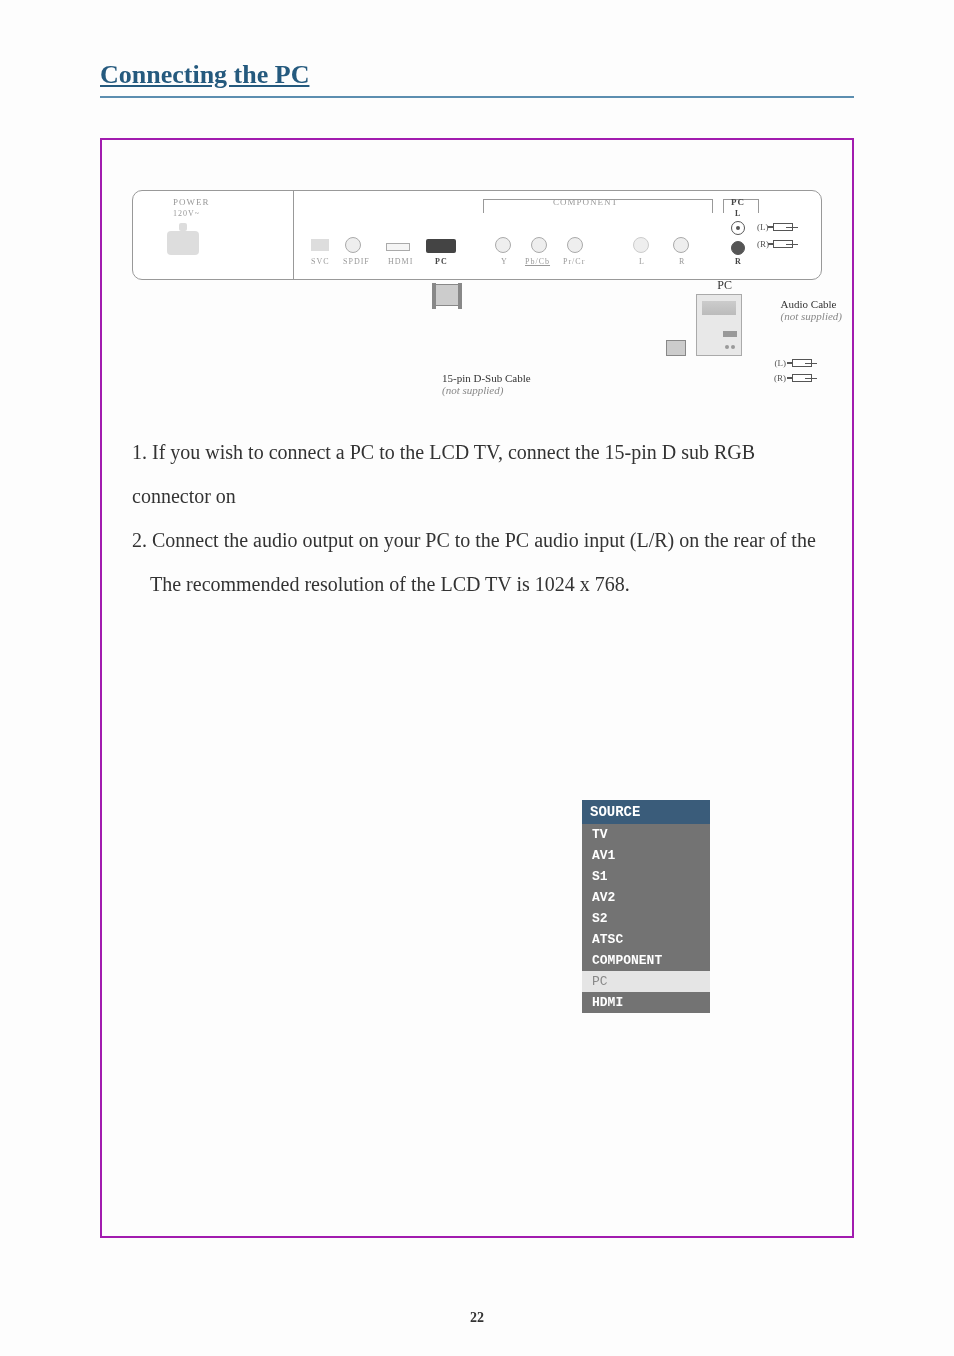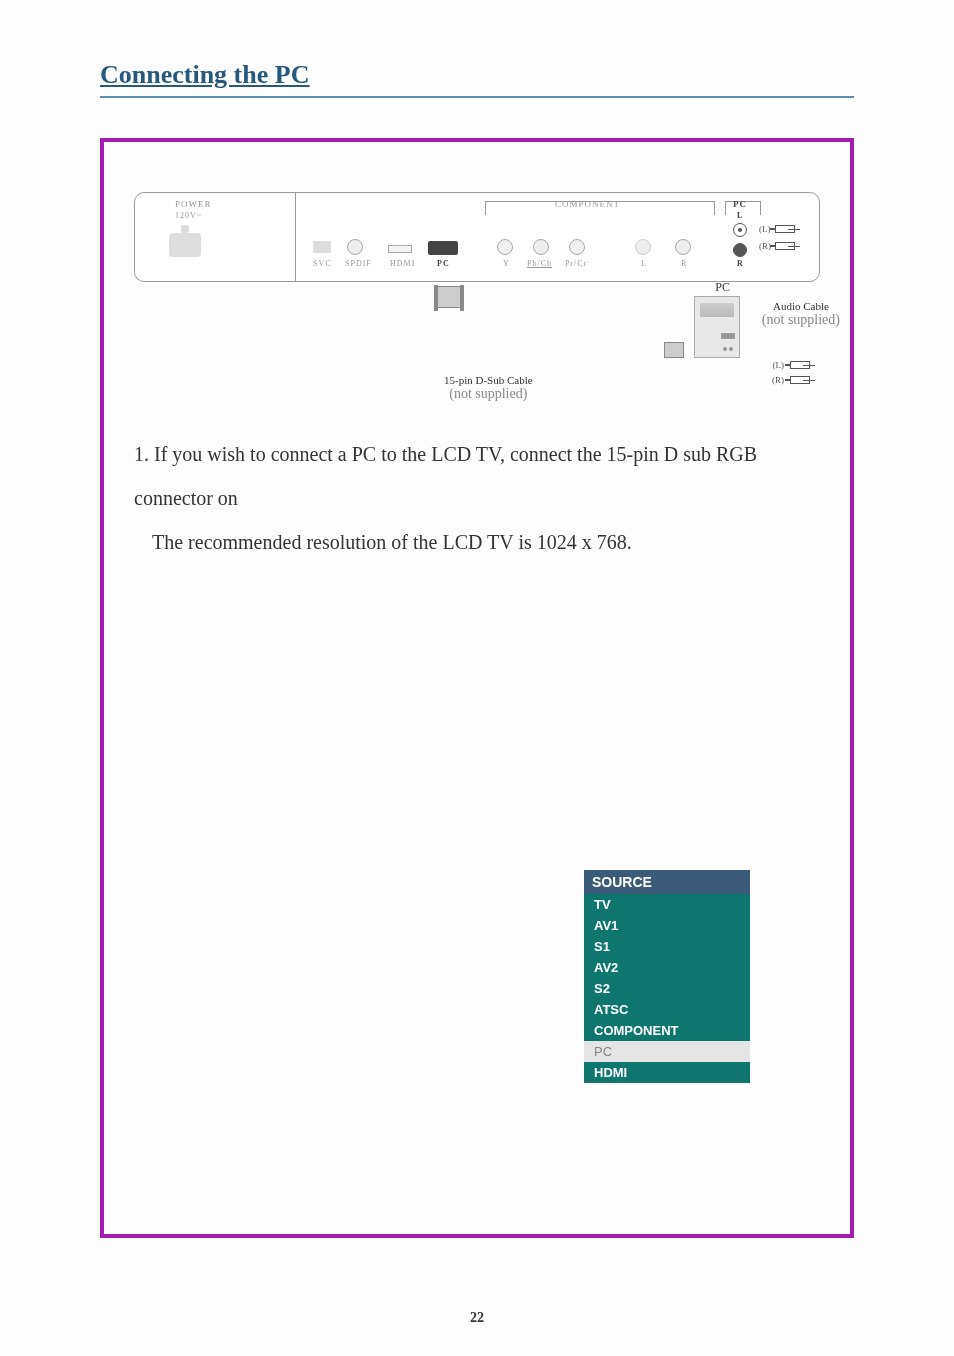--- a/index.html
+++ b/index.html
@@ -18,21 +18,21 @@
       text-decoration: underline;
       padding-bottom: 4px;
       margin-bottom: 8px;
     }
     .heading-underline {
       border-bottom: 2px solid #5c8eb0;
       margin-top: -6px;
       margin-bottom: 40px;
     }
     .main-box {
-      border: 4px solid #a21caf;
+      border: 2px solid #a21caf;
       padding: 30px 30px 60px 30px;
       min-height: 1100px;
       position: relative;
     }
     .diagram-box {
       border: 1px solid #999;
       border-radius: 10px;
       height: 90px;
       position: relative;
       margin-top: 20px;
@@ -250,26 +250,27 @@
       top: 60px;
       width: 20px;
       height: 16px;
       background: #ccc;
       border: 1px solid #888;
     }
     .cable-label {
       position: absolute;
       font-size: 11px;
       color: #333;
-      text-align: center;
+      text-align: left;
     }
     .cable-label-sub {
       display: block;
-      font-size: 14px;
+      font-size: 11px;
       color: #888;
+      font-style: italic;
     }
     .pc-text-label {
       position: absolute;
       right: 90px;
       top: -2px;
       font-size: 12px;
       color: #333;
     }
     .plug-label-sm {
       position: absolute;
@@ -280,33 +281,33 @@
       margin-top: 20px;
       font-size: 20px;
       line-height: 2.2;
       color: #333;
     }
     .instructions p { margin: 0; }
     .indent { padding-left: 18px; }
     .source-menu {
       position: absolute;
       left: 480px;
-      top: 728px;
-      width: 166px;
-      font-family: Liberation Sans, sans-serif;
+      top: 660px;
+      width: 128px;
+      font-family: Liberation Mono, monospace;
     }
     .source-title {
       background: #3a5c7a;
       color: #fff;
       font-weight: bold;
       font-size: 14px;
       padding: 4px 8px;
     }
     .source-body {
-      background: #0f766e;
+      background: #737373;
     }
     .source-item {
       color: #fff;
       font-weight: bold;
       font-size: 13px;
       padding: 3px 10px;
     }
     .source-item.selected {
       background: #e5e5e5;
       color: #888;
@@ -405,20 +406,21 @@
     <div class="vga-plug-pc"></div>
 
     <div class="cable-label" style="left:310px;top:92px;">
       <span>15-pin D-Sub Cable</span>
       <span class="cable-label-sub">(not supplied)</span>
     </div>
   </div>
 
   <div class="instructions">
     <p>1. If you wish to connect a PC to the LCD TV, connect the 15-pin D sub RGB connector on</p>
+    <p>2. Connect the audio output on your PC to the PC audio input (L/R) on the rear of the</p>
     <p class="indent">The recommended resolution of the LCD TV is 1024 x 768.</p>
   </div>
 
   <div class="source-menu">
     <div class="source-title">SOURCE</div>
     <div class="source-body" id="source-items">
         <div class="source-item">TV</div>
         <div class="source-item">AV1</div>
         <div class="source-item">S1</div>
         <div class="source-item">AV2</div>

